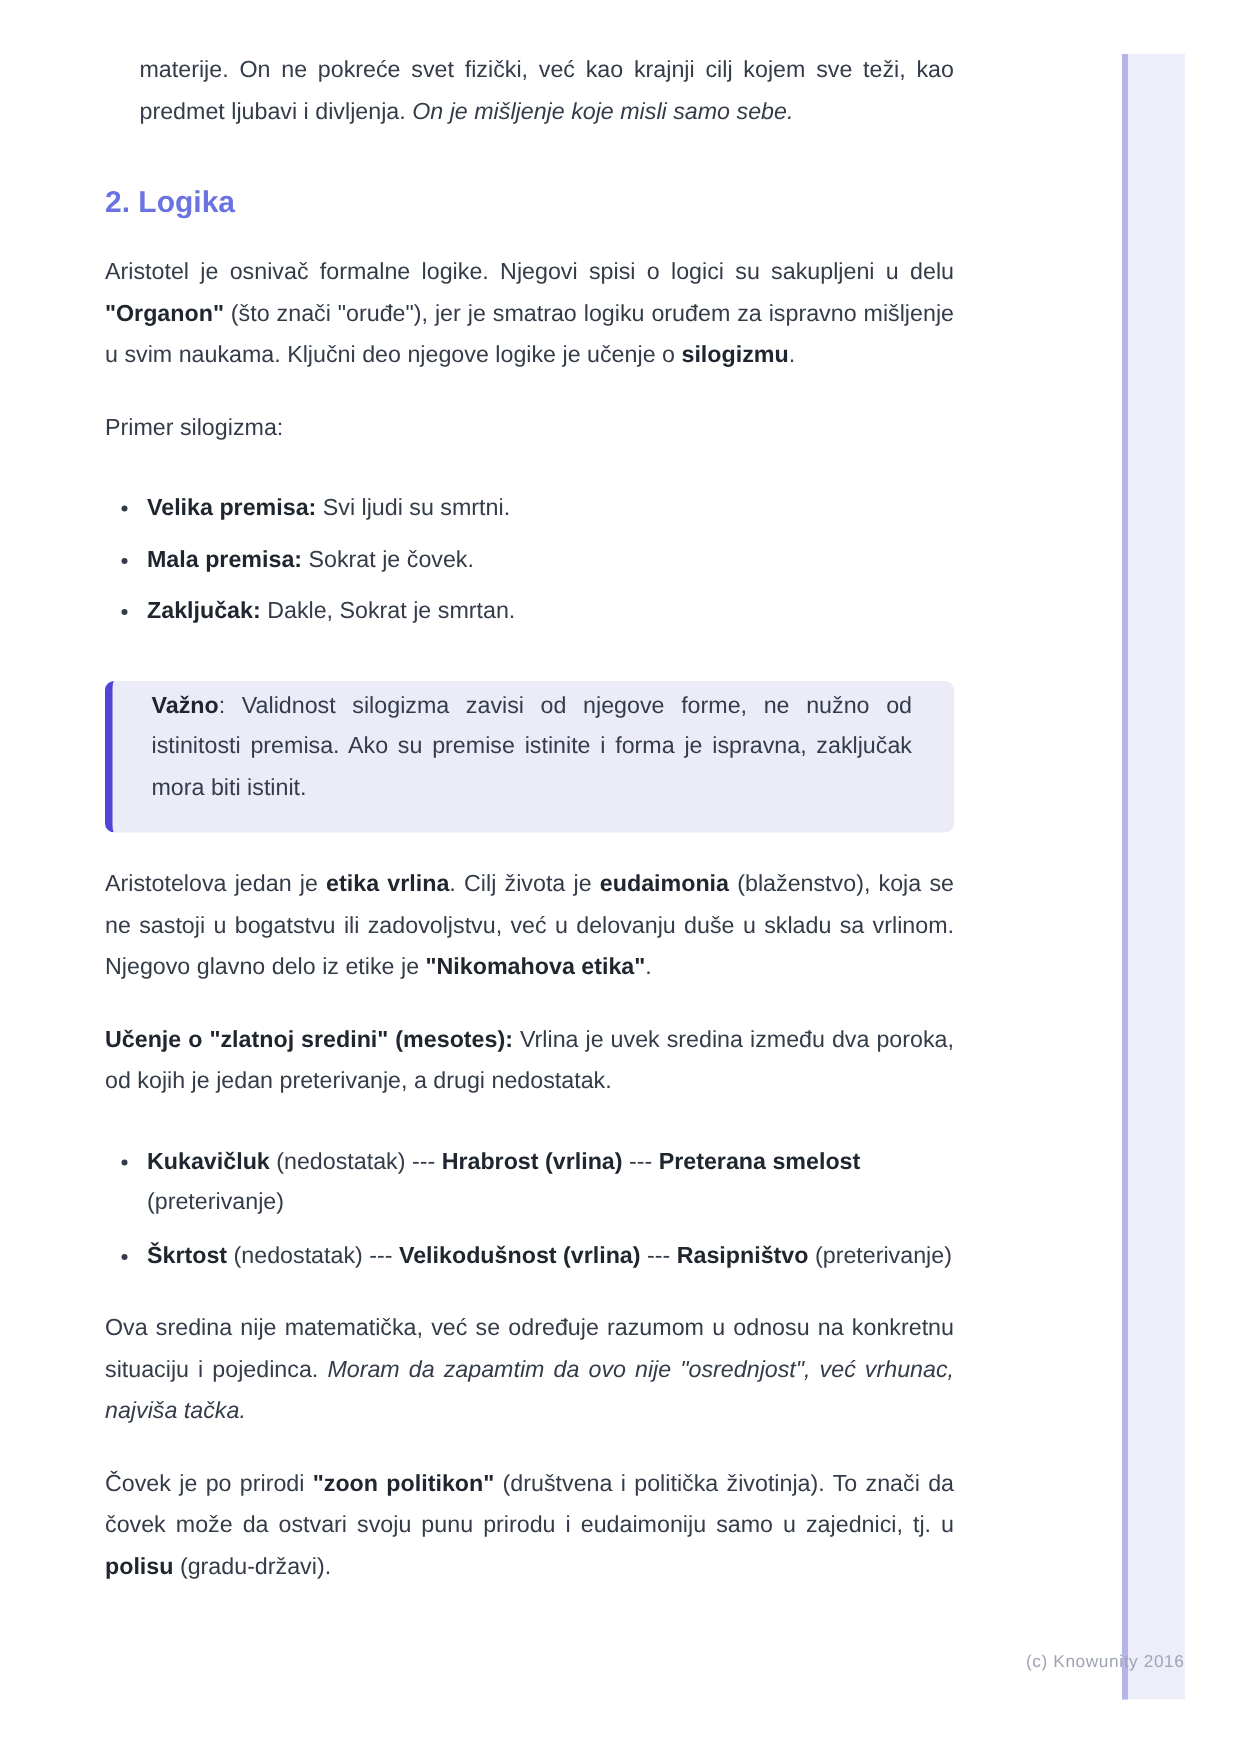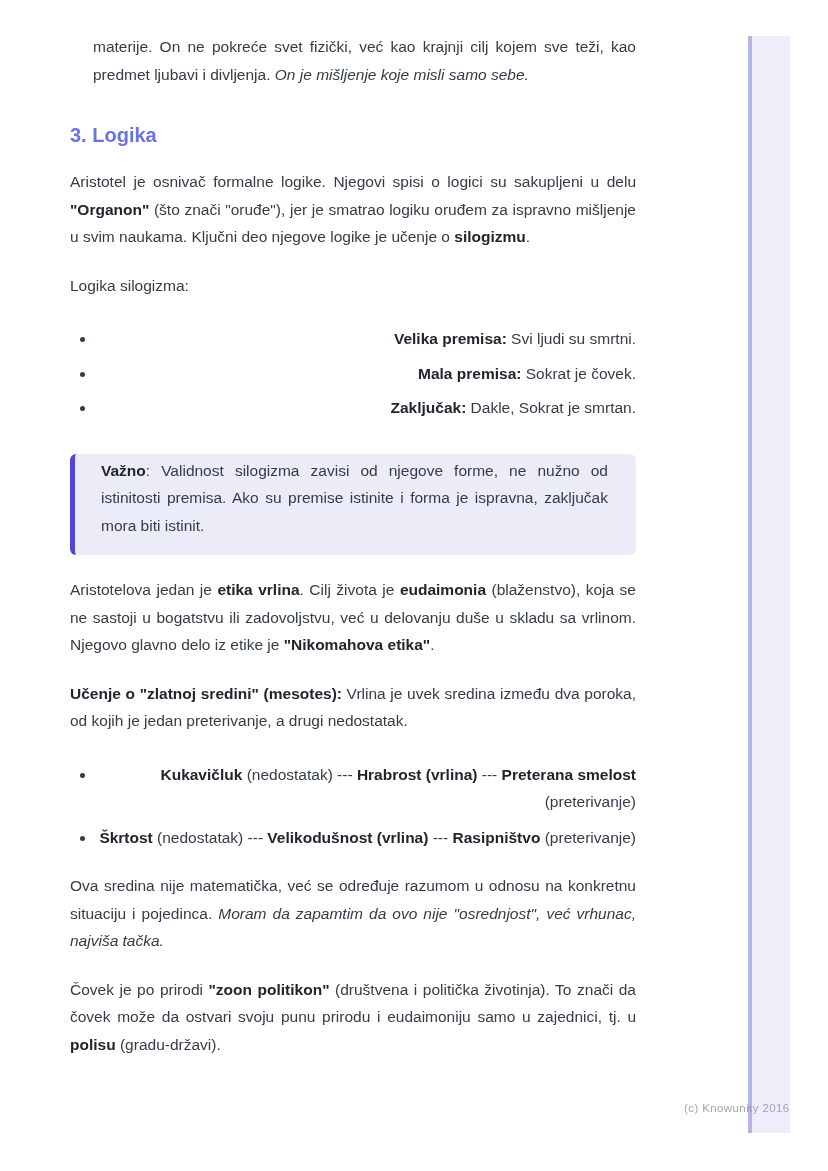--- a/index.html
+++ b/index.html
@@ -34,43 +34,43 @@
   .content .b{font-weight:bold;color:var(--bold-text);}
   .content .i{font-style:italic;}
   p{margin:21px 0 0;}
   p.just{text-align:justify;}
   p.intro{margin:0 0 0 23px;}
   h2{
     margin:35px 0 0;font-size:20px;line-height:24px;font-weight:bold;
     color:var(--accent);
   }
   h2 + p{margin-top:21px;}
-  ul{margin:26px 0 0;padding-left:26px;list-style:disc;text-align:right;}
+  ul{margin:26px 0 0;padding-left:26px;list-style:disc;}
   ul li{margin-bottom:7px;padding-left:2px;}
   ul li:last-child{margin-bottom:0;}
   ul.mean-list li{margin-bottom:8px;}
   .callout{
     margin-top:32px;background:var(--callout-bg);
     border-left:5px solid var(--callout-border);
     border-radius:6px;padding:3px 28px 16px 26px;
   }
   .callout p{margin:0;text-align:justify;}
 </style>
 </head>
 <body>
 
 <div class="content">
 
   <p class="intro just"><span>materije. On ne pokreće svet fizički, već kao krajnji cilj kojem sve teži, kao predmet ljubavi i divljenja. </span><span class="i">On je mišljenje koje misli samo sebe.</span></p>
 
-  <h2>3. Logika</h2>
+  <h2>2. Logika</h2>
 
   <p class="just"><span>Aristotel je osnivač formalne logike. Njegovi spisi o logici su sakupljeni u delu </span><span class="b">"Organon"</span><span> (što znači "oruđe"), jer je smatrao logiku oruđem za ispravno mišljenje u svim naukama. Ključni deo njegove logike je učenje o </span><span class="b">silogizmu</span><span>.</span></p>
 
-  <p><span>Logika silogizma:</span></p>
+  <p><span>Primer silogizma:</span></p>
 
   <ul>
     <li><span class="b">Velika premisa:</span><span> Svi ljudi su smrtni.</span></li>
     <li><span class="b">Mala premisa:</span><span> Sokrat je čovek.</span></li>
     <li><span class="b">Zaključak:</span><span> Dakle, Sokrat je smrtan.</span></li>
   </ul>
 
   <div class="callout">
     <p><span class="b">Važno</span><span>: Validnost silogizma zavisi od njegove forme, ne nužno od istinitosti premisa. Ako su premise istinite i forma je ispravna, zaključak mora biti istinit.</span></p>
   </div>

